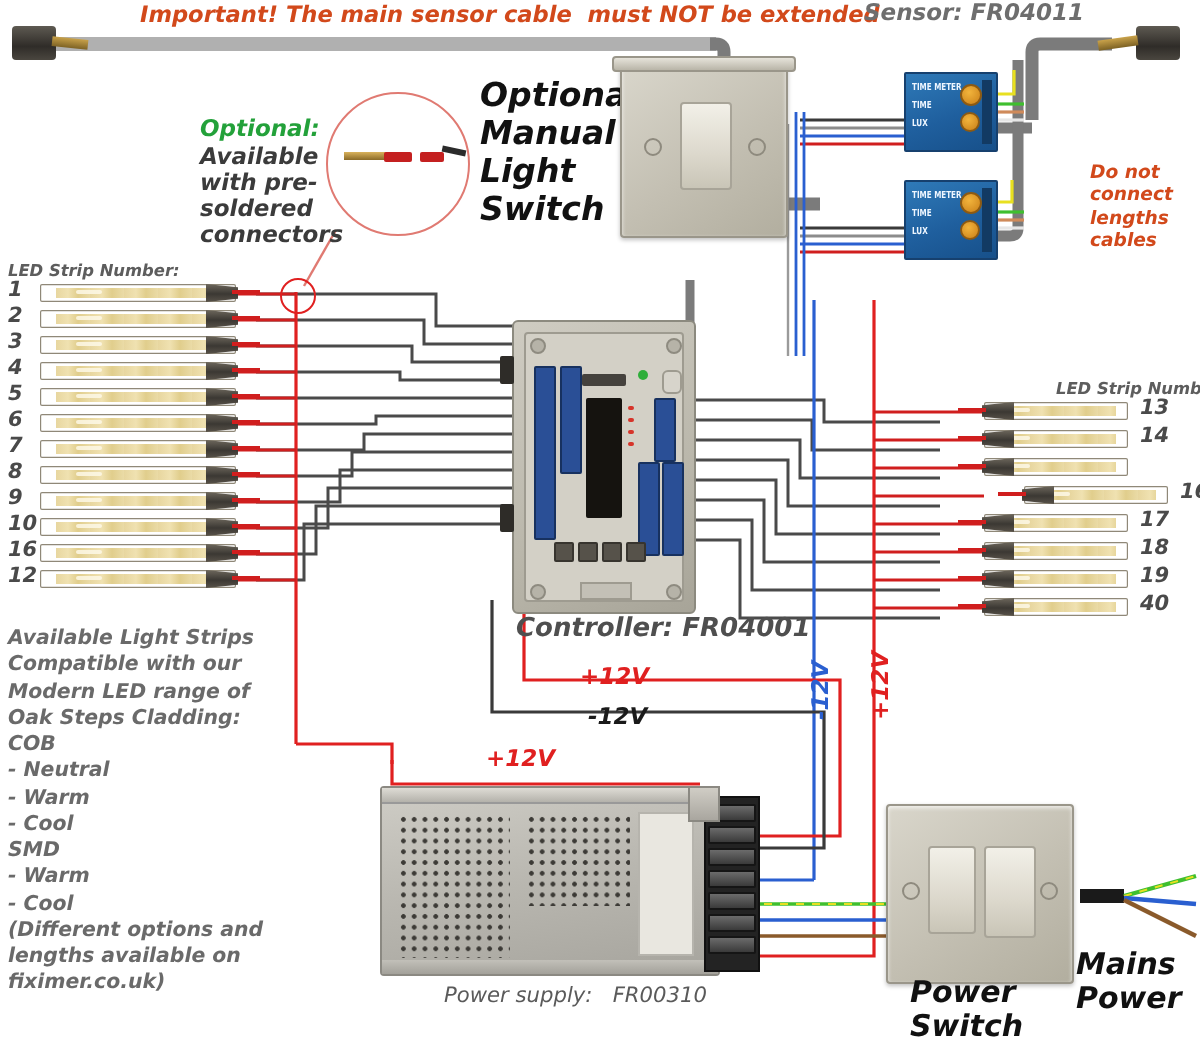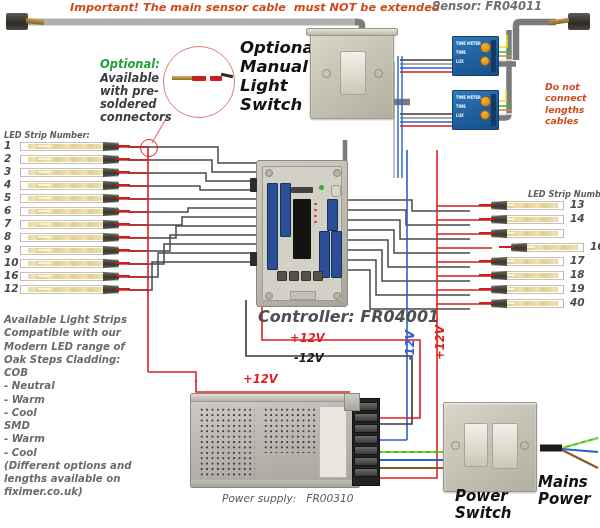--- a/index.html
+++ b/index.html
@@ -11,21 +11,21 @@
 
   .t{position:absolute;white-space:pre;line-height:1.12;}
   .warn-top{color:#d2491b;font-weight:bold;font-style:italic;font-size:11.3px;}
   .sensor-lbl{color:#6e6e6e;font-weight:bold;font-style:italic;font-size:11.5px;}
   .optional-grn{color:#23a13a;font-weight:bold;font-style:italic;font-size:11.5px;}
   .optional-blk{color:#3b3b3b;font-weight:bold;font-style:italic;font-size:11.5px;}
   .bigtitle{color:#111;font-weight:bold;font-style:italic;font-size:16.5px;line-height:1.16;}
   .stripnum-hdr{color:#5d5d5d;font-weight:bold;font-style:italic;font-size:8.2px;}
   .stripnum{color:#4a4a4a;font-weight:bold;font-style:italic;font-size:10.5px;}
   .bodytxt{color:#6a6a6a;font-weight:bold;font-style:italic;font-size:10.2px;line-height:1.30;}
-  .ctrl-lbl{color:#4f4f4f;font-weight:bold;font-style:italic;font-size:16px;}
+  .ctrl-lbl{color:#4f4f4f;font-weight:bold;font-style:italic;font-size:13px;}
   .psu-lbl{color:#5a5a5a;font-weight:normal;font-style:italic;font-size:10.6px;}
   .donot{color:#d2491b;font-weight:bold;font-style:italic;font-size:9.3px;line-height:1.22;}
   .v-red{color:#e02020;font-weight:bold;font-style:italic;font-size:11.5px;}
   .v-blk{color:#1a1a1a;font-weight:bold;font-style:italic;font-size:11.5px;}
   .v-blue{color:#2a5fd0;font-weight:bold;font-style:italic;font-size:11.5px;}
   .rot{transform:rotate(-90deg);transform-origin:left top;}
   .switch-lbl{color:#111;font-weight:bold;font-style:italic;font-size:15px;line-height:1.12;}
 
   
   .strip{position:absolute;height:9px;border-radius:1px;

